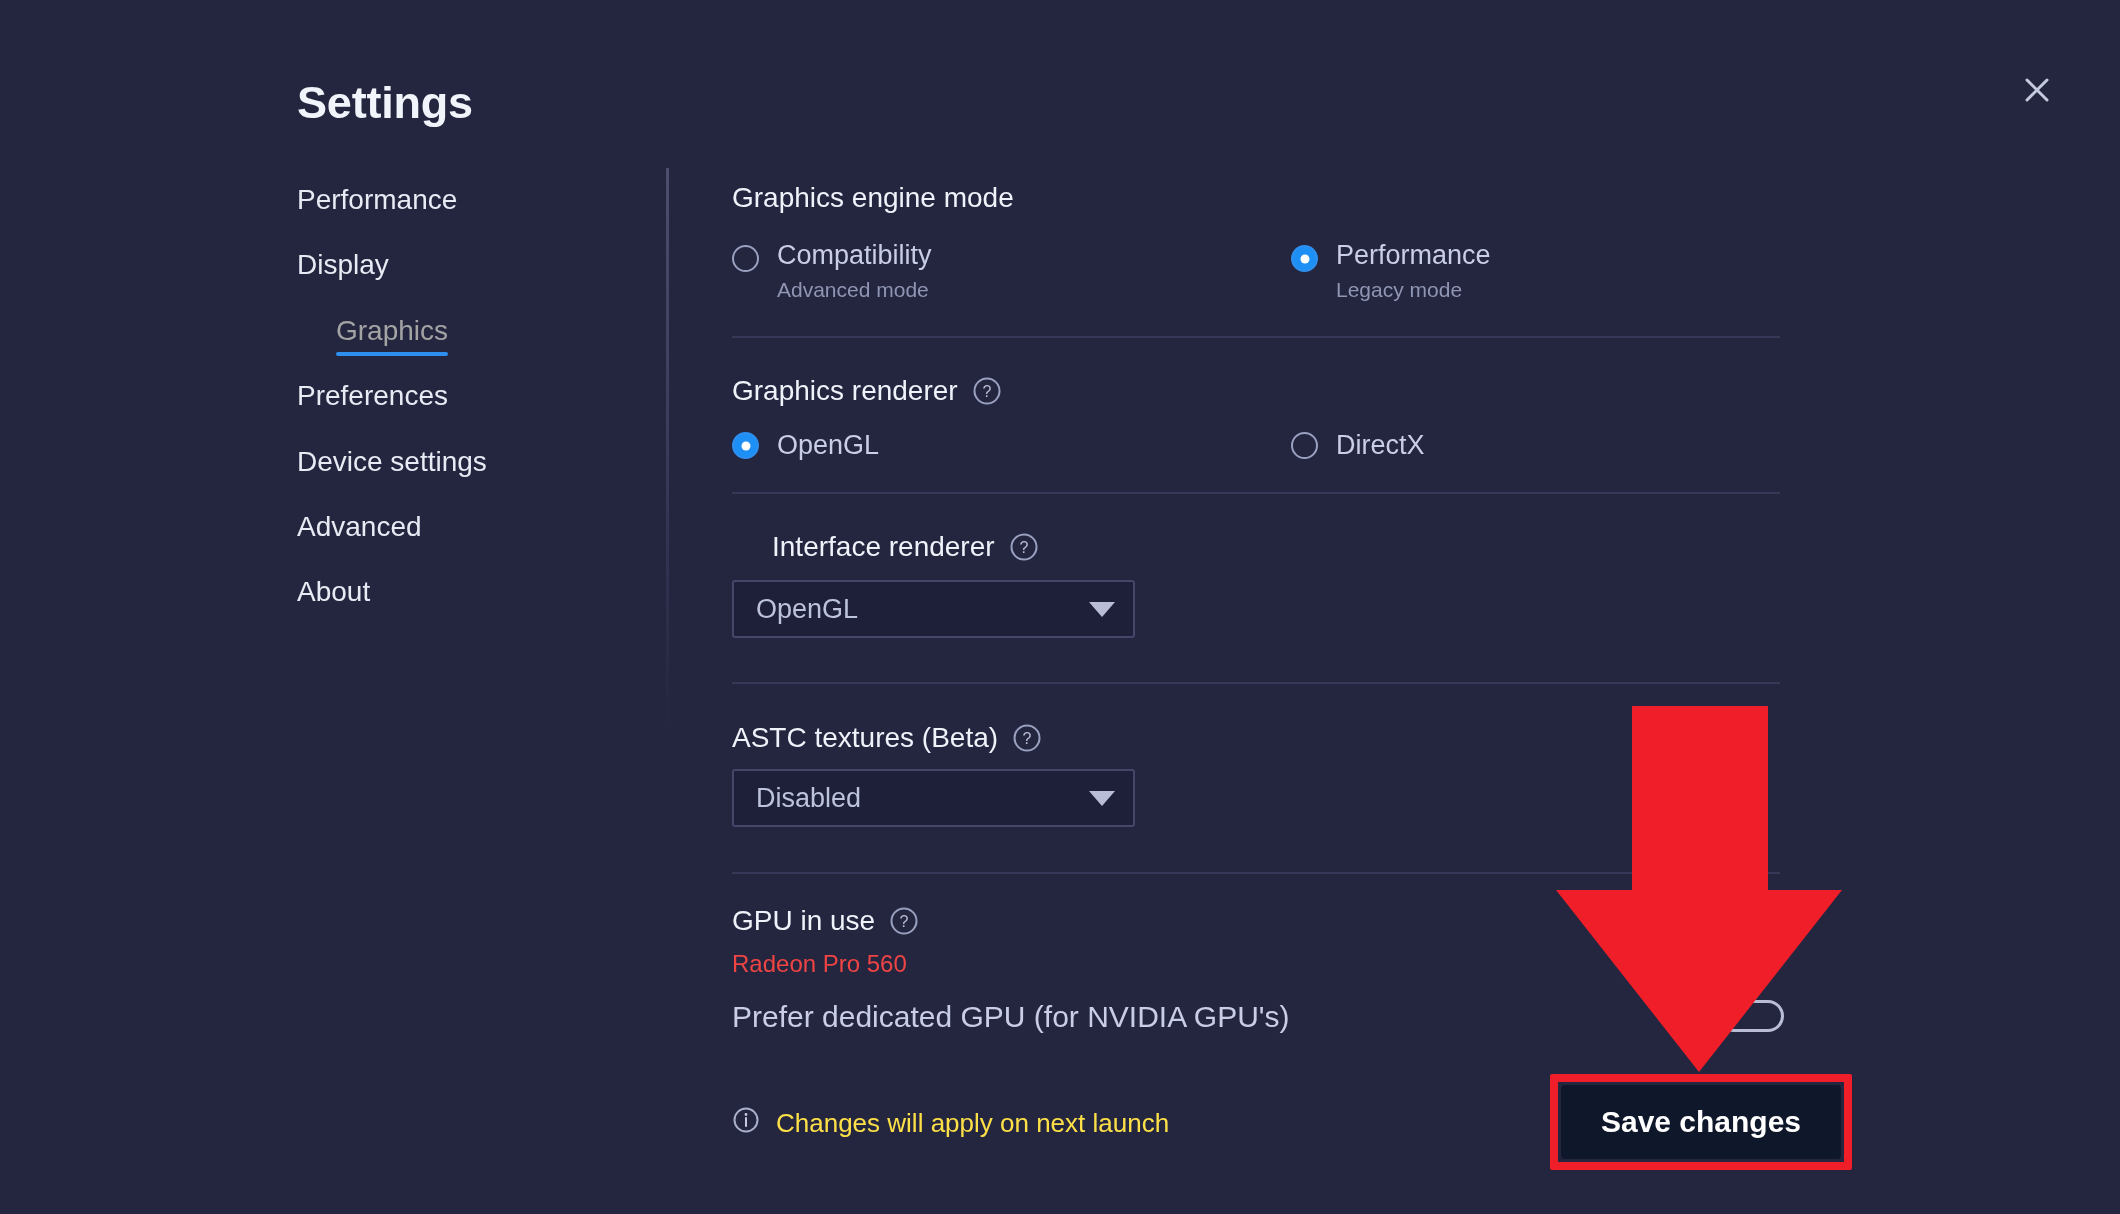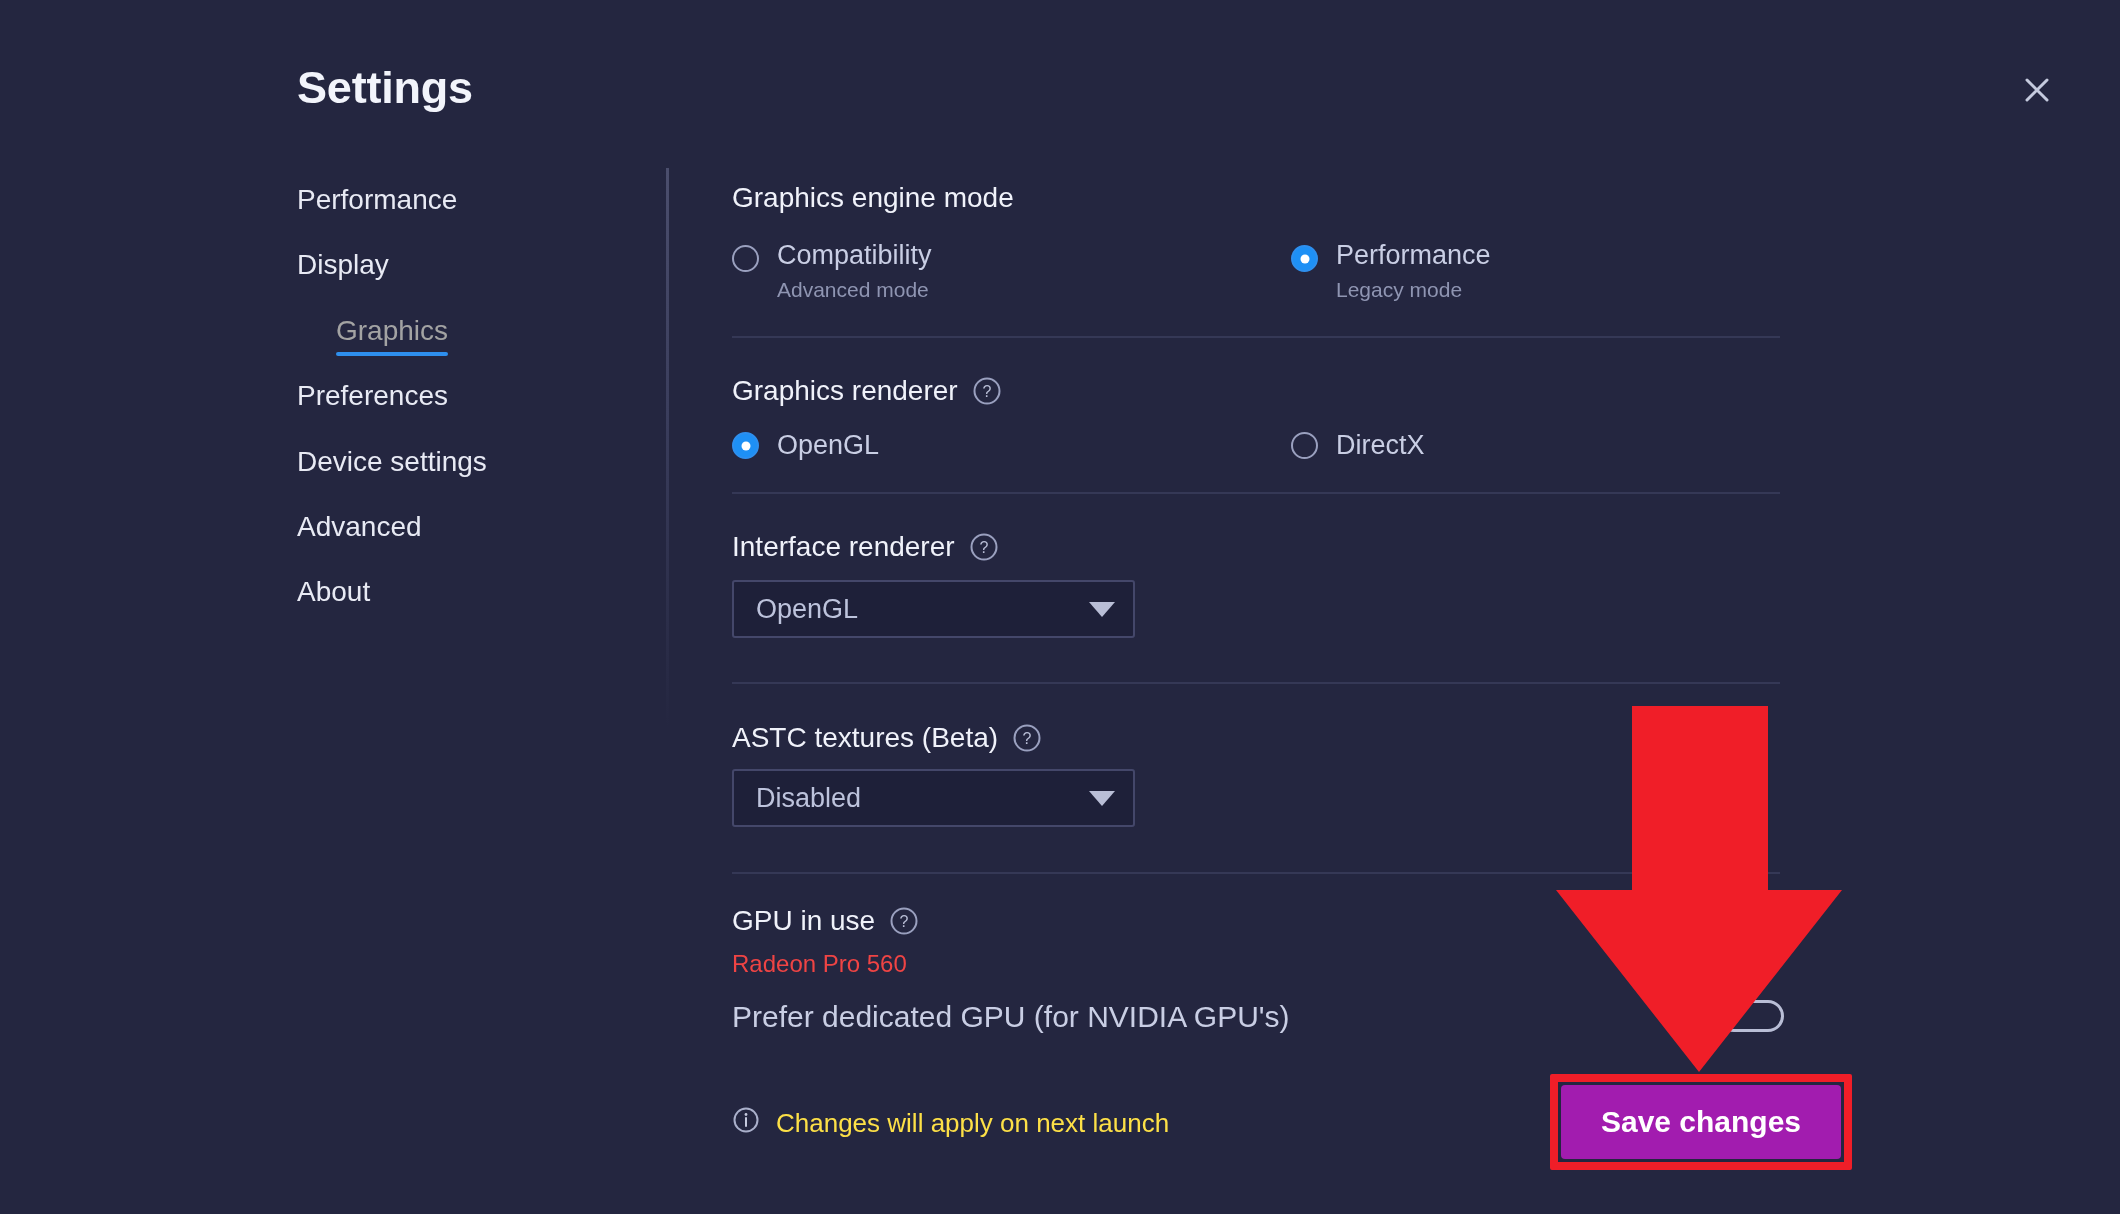--- a/index.html
+++ b/index.html
@@ -7,21 +7,21 @@
   html, body {
     width:2120px; height:1214px;
     background:#242640;
     font-family:"Liberation Sans", sans-serif;
     overflow:hidden;
   }
   #root { position:relative; width:2120px; height:1214px; background:#242640; }
 
   
   .page-title{
-    position:absolute; left:297px; top:62px;
+    position:absolute; left:297px; top:77px;
     font-size:45px; font-weight:bold; color:#f2f4fb;
     letter-spacing:-0.2px;
   }
   .close-btn{
     position:absolute; left:2013px; top:66px; width:48px; height:48px;
     cursor:pointer;
   }
   .close-btn svg{ display:block; }
 
   
@@ -88,21 +88,21 @@
     cursor:pointer;
   }
 
   
   .footer-note{
     position:absolute; display:flex; align-items:center; gap:16px;
     font-size:26px; color:#fde047; white-space:nowrap;
   }
   .save-btn{
     position:absolute; left:1561px; top:1085px; width:280px; height:74px;
-    background:#a21caf; border:none; border-radius:4px;
+    background:#0f172a; border:none; border-radius:4px;
     color:#ffffff; font-size:30px; font-weight:bold;
     font-family:"Liberation Sans", sans-serif;
     cursor:pointer;
   }
   .save-highlight{
     position:absolute; left:1550px; top:1074px; width:302px; height:96px;
     border:8px solid #f01e28; border-radius:2px; pointer-events:none;
   }
   .arrow{ position:absolute; left:1556px; top:706px; pointer-events:none; }
 </style>
@@ -166,21 +166,21 @@
     <div class="radio-main">OpenGL</div>
   </div>
 
   <div class="radio-row" style="left:1291px;top:430px;align-items:center;">
     <div class="radio" style="margin-top:0;"></div>
     <div class="radio-main">DirectX</div>
   </div>
 
   <div class="hr" style="position:absolute;left:732px;top:492px;"></div>
 
-  <div class="sec-title" style="position:absolute;left:732px;top:531px;">
+  <div class="sec-title" style="position:absolute;left:772px;top:531px;">
     <span>Interface renderer</span>
     <span class="help-icon">
       <svg width="30" height="30" viewBox="0 0 30 30">
         <circle cx="15" cy="15" r="12.5" stroke="#9aa0bf" stroke-width="2" fill="none"></circle>
         <text x="15" y="21" text-anchor="middle" font-size="16" fill="#b9bed6" font-family="Liberation Sans, sans-serif">?</text>
       </svg>
     </span>
   </div>
 
   <div class="dropdown" style="left:732px;top:580px;">

